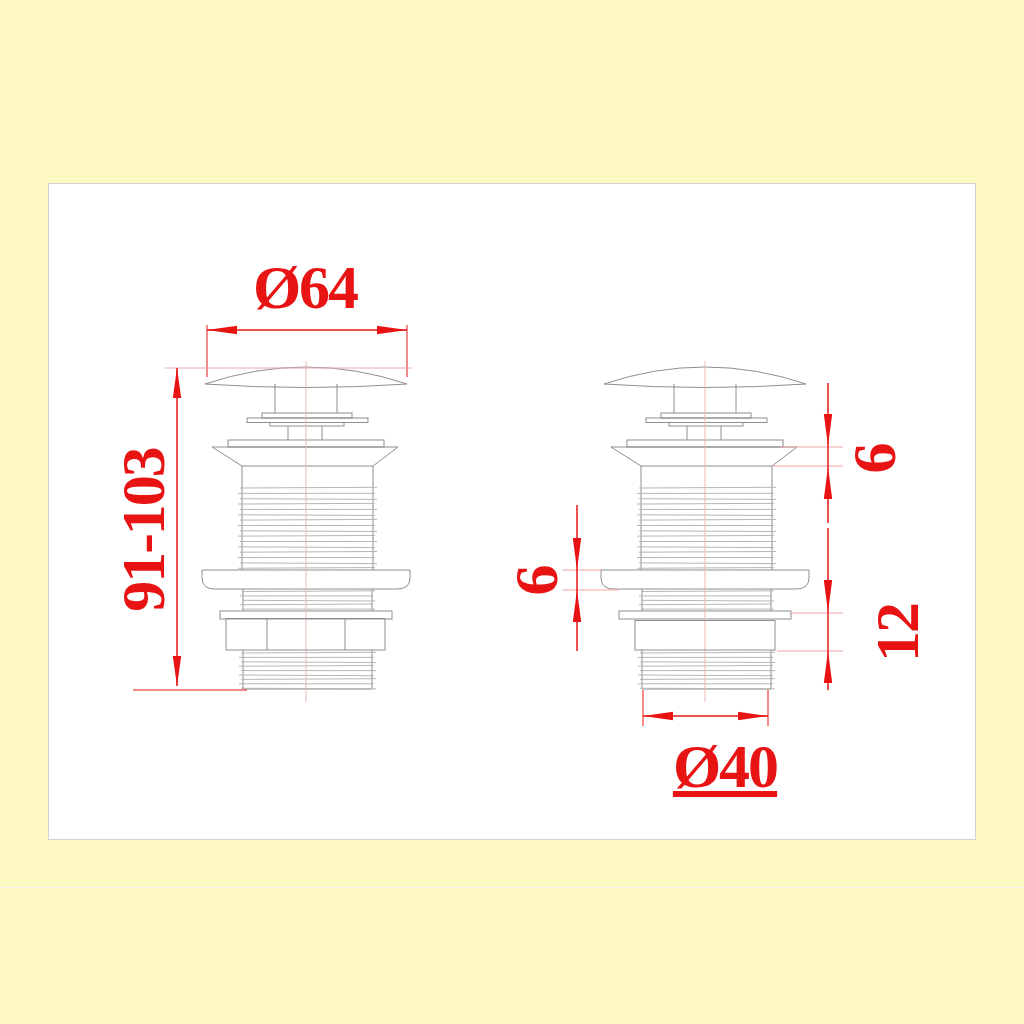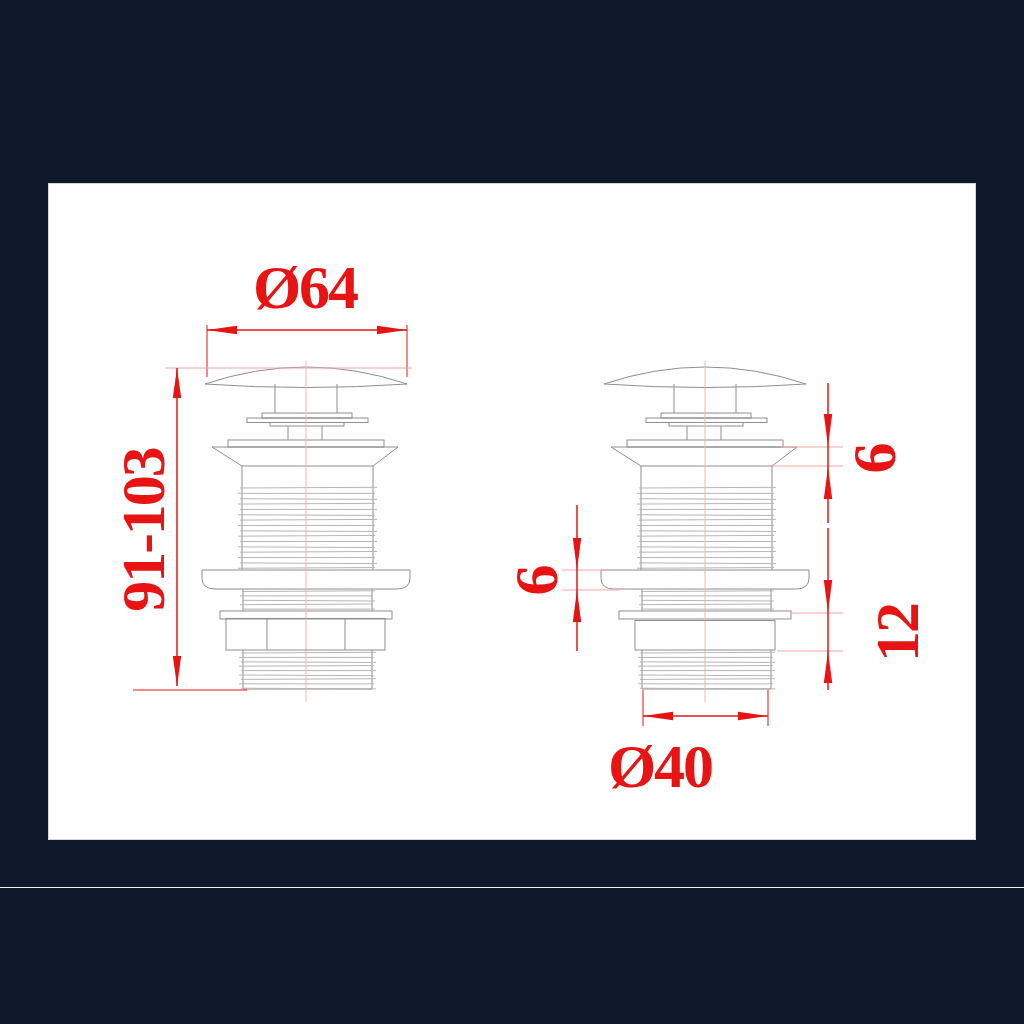--- a/index.html
+++ b/index.html
@@ -1,16 +1,16 @@
 <!DOCTYPE html>
 <html><head>
 <meta charset="utf-8">
 <style>
   html,body{margin:0;padding:0;background:#ffffff;width:1024px;height:1024px;overflow:hidden;}
-  .page{position:relative;width:1024px;height:1024px;background:#0f172a;
+  .page{position:relative;width:1024px;height:1024px;background:#fef9c3;
         font-family:"Liberation Serif", serif;}
   .frame{position:absolute;left:48px;top:183px;width:928px;height:657px;
          border:1px solid #d4d4d4;box-sizing:border-box;background:#ffffff;}
   .page-divider{position:absolute;left:0;top:887px;width:1024px;height:1px;background:#efefef;}
   svg.drawing{position:absolute;left:0;top:0;}
   
   .outline{stroke:#8e8e8e;stroke-width:1;fill:none;}
   g.threads{stroke:#b6b6b6;stroke-width:1;fill:none;}
   .centerline{stroke:#eeb7b7;stroke-width:1;fill:none;}
   
@@ -159,14 +159,14 @@
   <div class="dim-label" style="left:305px;top:287px;">Ø64</div>
 
   <div class="dim-label rot" style="left:143px;top:530px;">91-103</div>
 
   <div class="dim-label rot" style="left:874px;top:459px;">6</div>
 
   <div class="dim-label rot" style="left:536px;top:581px;">6</div>
 
   <div class="dim-label rot" style="left:897px;top:633px;">12</div>
 
-  <div class="dim-label" style="left:660px;top:766px;">Ø40</div>
+  <div class="dim-label" style="left:725px;top:766px;text-decoration:underline;">Ø40</div>
 </div>
 
 </body></html>

